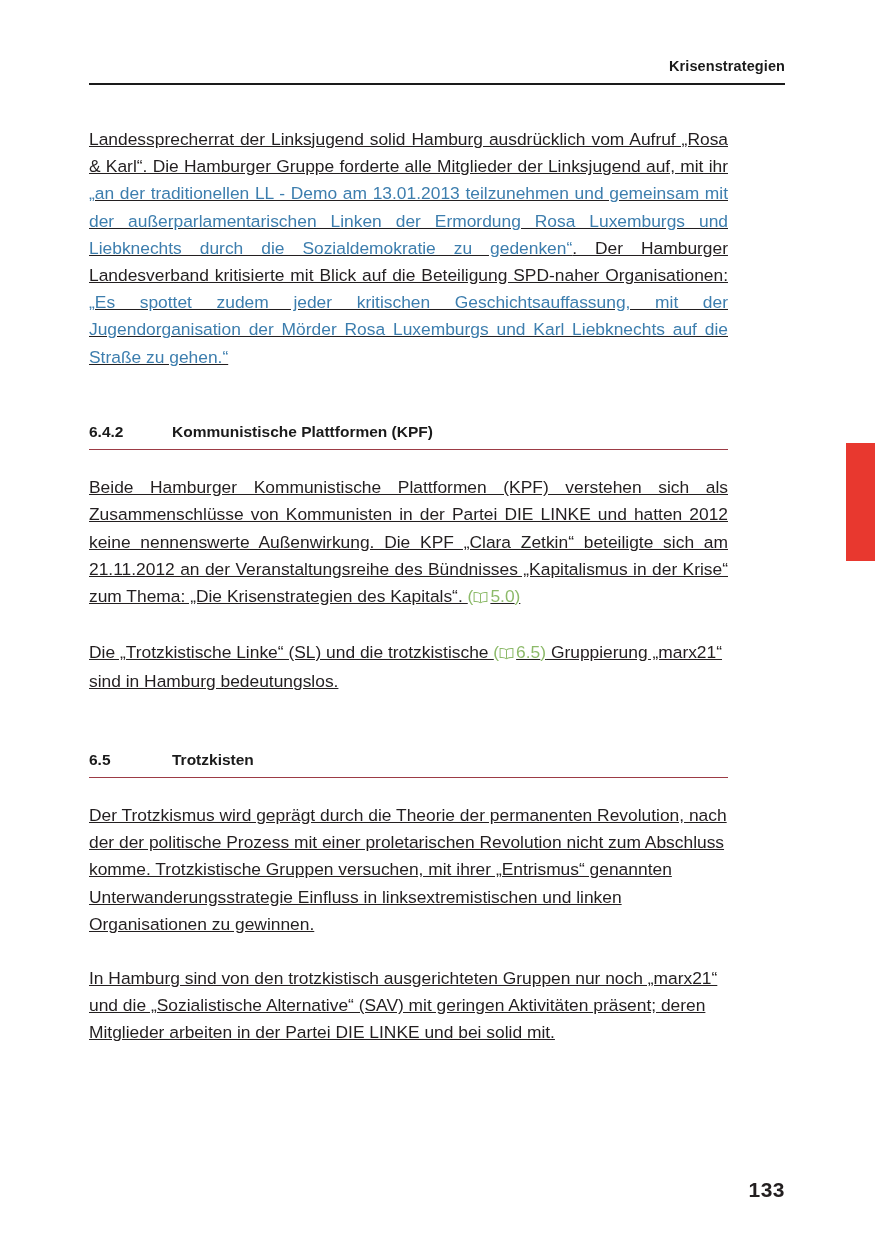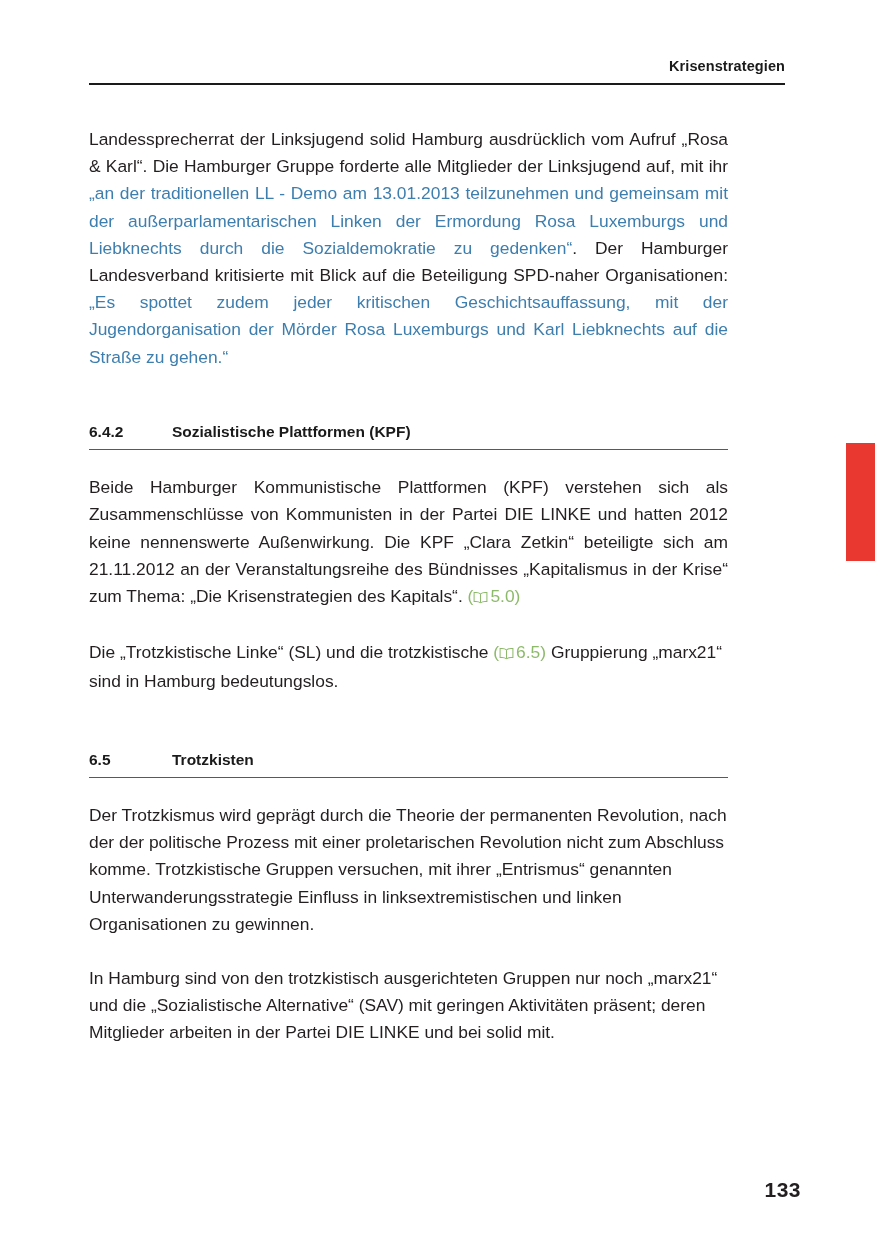--- a/index.html
+++ b/index.html
@@ -53,20 +53,21 @@
   }
 
   p.body-par {
     margin: 0 0 0 0;
     font-size: 17.4px;
     line-height: 27.2px;
     text-align: justify;
     text-justify: inter-word;
     color: #231f20;
     hyphens: manual;
+    text-decoration: underline;
   }
   p.body-par.last-ragged {
     text-align: left;
   }
 
   .gap-after-par   { height: 27px; }
   .gap-before-h2   { height: 51px; }
   .gap-after-h2    { height: 24px; }
   .gap-before-h1   { height: 54px; }
 
@@ -108,21 +109,21 @@
     left: 846px;
     top: 443px;
     width: 29px;
     height: 118px;
     background: #e8382f;
   }
 
   
   .folio {
     position: absolute;
-    left: 16px;
+    left: 0;
     top: 1178px;
     width: 785px;
     text-align: right;
     font-size: 21px;
     font-weight: bold;
     color: #231f20;
     letter-spacing: 0.5px;
   }
 </style>
 </head>
@@ -134,21 +135,21 @@
   <div class="head-rule"></div>
 
   <div class="edge-tab"></div>
 
   <div class="content">
 
     <p class="body-par"><span>Landessprecherrat der Linksjugend solid Hamburg ausdrücklich vom Aufruf „Rosa &amp; Karl“. Die Hamburger Gruppe forderte alle Mitglieder der Linksjugend auf, mit ihr </span><span class="quote-blue">„an der traditionellen LL - Demo am 13.01.2013 teilzunehmen und gemeinsam mit der außerparlamentarischen Linken der Ermordung Rosa Luxemburgs und Liebknechts durch die Sozialdemokratie zu gedenken“</span><span>. Der Hamburger Landesverband kritisierte mit Blick auf die Beteiligung SPD-naher Organisationen: </span><span class="quote-blue">„Es spottet zudem jeder kritischen Geschichtsauffassung, mit der Jugendorganisation der Mörder Rosa Luxemburgs und Karl Liebknechts auf die Straße zu gehen.“</span></p>
 
     <div class="gap-before-h2"></div>
 
-    <div class="sec-heading"><span class="num">6.4.2</span><span>Sozialistische Plattformen (KPF)</span></div>
+    <div class="sec-heading"><span class="num">6.4.2</span><span>Kommunistische Plattformen (KPF)</span></div>
     <div class="sec-rule"></div>
 
     <div class="gap-after-h2"></div>
 
     <p class="body-par"><span>Beide Hamburger Kommunistische Plattformen (KPF) verstehen sich als Zusammenschlüsse von Kommunisten in der Partei DIE LINKE und hatten 2012 keine nennenswerte Außenwirkung. Die KPF „Clara Zetkin“ beteiligte sich am 21.11.2012 an der Veranstaltungsreihe des Bündnisses „Kapitalismus in der Krise“ zum Thema: „Die Krisenstrategien des Kapitals“. </span><span class="xref"><span>(</span><span class="book-icon"><svg width="15" height="13" viewBox="0 0 16 14" aria-hidden="true">
               <g fill="none" stroke="#8dba6a" stroke-width="1.1">
                 <path d="M8 3.1C6.8 2.1 5.1 1.6 3.2 1.6H1.1v9.6h2.1c1.9 0 3.6.5 4.8 1.5"></path>
                 <path d="M8 3.1c1.2-1 2.9-1.5 4.8-1.5h2.1v9.6h-2.1c-1.9 0-3.6.5-4.8 1.5"></path>
                 <path d="M8 3.3v9.3"></path>
               </g>

